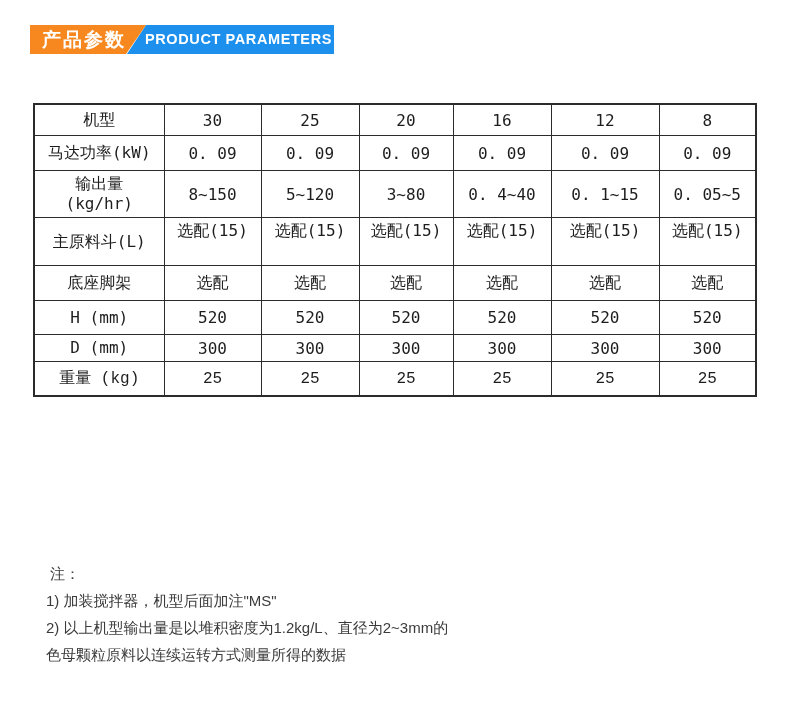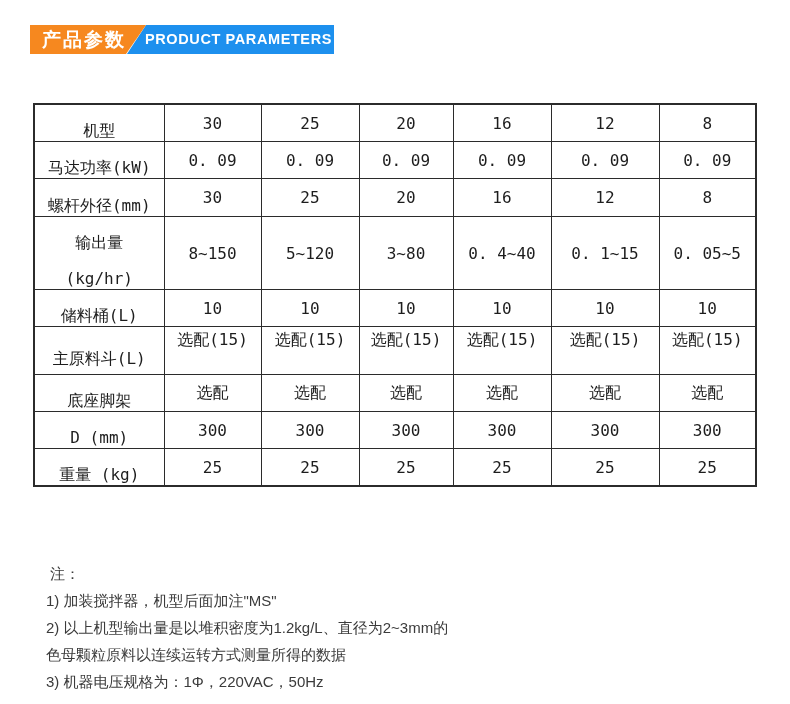--- a/index.html
+++ b/index.html
@@ -18,25 +18,25 @@
 
   
   table.params{position:absolute;left:33px;top:103px;width:722px;
                border-collapse:collapse;table-layout:fixed;
                border:2px solid #2b2b2b;
                font-family:"DejaVu Sans Mono","DejaVu Sans",monospace;
                color:#1d1d1d;}
   table.params td{border:1.5px solid #2b2b2b;text-align:center;vertical-align:middle;
                   font-size:16px;padding:0;overflow:hidden;}
   td.lbl{font-size:16px;}
-  td.lbl div{line-height:20px;margin-top:16px;}
+  td.lbl div{line-height:20px;}
   .r0 td{height:30px;} .r1 td{height:34px;} .r2 td{height:43px;} .r3 td{height:37px;}
   .r4 td{height:46px;} .r5 td{height:32px;} .r6 td{height:44px;} .r7 td{height:34px;}
   .r8 td{height:34px;} .r9 td{height:33px;} .r10 td{height:27px;} .r11 td{height:26px;}
-  .r12 td{height:33px;}
+  .r12 td{height:33px;font-family:Liberation Mono, monospace;}
   .r6 td.val{vertical-align:top;padding-top:3px;}   
   td.drop{padding-top:9px;}                          
 
   
   .notes{position:absolute;left:46px;top:563px;width:660px;color:#3b3b3b;
          font-family:"Liberation Sans",sans-serif;font-size:15px;}
   .note-line{line-height:21px;margin-bottom:6px;}
   .note-title{padding-left:4px;}
 </style>
 </head>
@@ -77,53 +77,31 @@
         <td class="lbl" style="border-color: rgb(43, 43, 43);">
             <div>马达功率(kW)</div>
           </td>
         <td class="val" style="border-color: rgb(43, 43, 43);">0. 09</td>
         <td class="val" style="border-color: rgb(43, 43, 43);">0. 09</td>
         <td class="val" style="border-color: rgb(43, 43, 43);">0. 09</td>
         <td class="val" style="border-color: rgb(43, 43, 43);">0. 09</td>
         <td class="val" style="border-color: rgb(43, 43, 43);">0. 09</td>
         <td class="val" style="border-color: rgb(43, 43, 43);">0. 09</td>
       </tr>
-      <tr class="r3">
-        <td class="lbl" style="border-color: rgb(43, 43, 43);">
-            <div>螺杆外径(mm)</div>
-          </td>
-        <td class="val" style="border-color: rgb(43, 43, 43);">30</td>
-        <td class="val" style="border-color: rgb(43, 43, 43);">25</td>
-        <td class="val" style="border-color: rgb(43, 43, 43);">20</td>
-        <td class="val" style="border-color: rgb(43, 43, 43);">16</td>
-        <td class="val" style="border-color: rgb(43, 43, 43);">12</td>
-        <td class="val" style="border-color: rgb(43, 43, 43);">8</td>
-      </tr>
       <tr class="r4">
         <td class="lbl" style="border-color: rgb(43, 43, 43);">
           <div>输出量</div>
           <div>(kg/hr)</div>
         </td>
         <td class="val" style="border-color: rgb(43, 43, 43);">8~150</td>
         <td class="val" style="border-color: rgb(43, 43, 43);">5~120</td>
         <td class="val" style="border-color: rgb(43, 43, 43);">3~80</td>
         <td class="val" style="border-color: rgb(43, 43, 43);">0. 4~40</td>
         <td class="val" style="border-color: rgb(43, 43, 43);">0. 1~15</td>
         <td class="val" style="border-color: rgb(43, 43, 43);">0. 05~5</td>
-      </tr>
-      <tr class="r5">
-        <td class="lbl" style="border-color: rgb(43, 43, 43);">
-            <div>储料桶(L)</div>
-          </td>
-        <td class="val" style="border-color: rgb(43, 43, 43);">10</td>
-        <td class="val" style="border-color: rgb(43, 43, 43);">10</td>
-        <td class="val" style="border-color: rgb(43, 43, 43);">10</td>
-        <td class="val" style="border-color: rgb(43, 43, 43);">10</td>
-        <td class="val" style="border-color: rgb(43, 43, 43);">10</td>
-        <td class="val" style="border-color: rgb(43, 43, 43);">10</td>
       </tr>
       <tr class="r6">
         <td class="lbl" style="border-color: rgb(43, 43, 43);">
             <div>主原料斗(L)</div>
           </td>
         <td class="val" style="border-color: rgb(43, 43, 43);">选配(15)</td>
         <td class="val" style="border-color: rgb(43, 43, 43);">选配(15)</td>
         <td class="val" style="border-color: rgb(43, 43, 43);">选配(15)</td>
         <td class="val" style="border-color: rgb(43, 43, 43);">选配(15)</td>
         <td class="val" style="border-color: rgb(43, 43, 43);">选配(15)</td>
@@ -132,20 +110,31 @@
       <tr class="r8">
         <td class="lbl" style="border-color: rgb(43, 43, 43);">
             <div>底座脚架</div>
           </td>
         <td class="val" style="border-color: rgb(43, 43, 43);">选配</td>
         <td class="val" style="border-color: rgb(43, 43, 43);">选配</td>
         <td class="val" style="border-color: rgb(43, 43, 43);">选配</td>
         <td class="val" style="border-color: rgb(43, 43, 43);">选配</td>
         <td class="val" style="border-color: rgb(43, 43, 43);">选配</td>
         <td class="val" style="border-color: rgb(43, 43, 43);">选配</td>
+      </tr>
+      <tr class="r9">
+        <td class="lbl" style="border-color: rgb(43, 43, 43);">
+            <div>H (mm)</div>
+          </td>
+        <td class="val" style="border-color: rgb(43, 43, 43);">520</td>
+        <td class="val" style="border-color: rgb(43, 43, 43);">520</td>
+        <td class="val" style="border-color: rgb(43, 43, 43);">520</td>
+        <td class="val" style="border-color: rgb(43, 43, 43);">520</td>
+        <td class="val" style="border-color: rgb(43, 43, 43);">520</td>
+        <td class="val" style="border-color: rgb(43, 43, 43);">520</td>
       </tr>
       <tr class="r11">
         <td class="lbl" style="border-color: rgb(43, 43, 43);">
             <div>D (mm)</div>
           </td>
         <td class="val" style="border-color: rgb(43, 43, 43);">300</td>
         <td class="val" style="border-color: rgb(43, 43, 43);">300</td>
         <td class="val" style="border-color: rgb(43, 43, 43);">300</td>
         <td class="val" style="border-color: rgb(43, 43, 43);">300</td>
         <td class="val" style="border-color: rgb(43, 43, 43);">300</td>
@@ -163,16 +152,15 @@
         <td class="val" style="border-color: rgb(43, 43, 43);">25</td>
       </tr>
     </tbody>
   </table>
 
   <div class="notes">
     <div class="note-line note-title">注：</div>
     <div class="note-line">1) 加装搅拌器，机型后面加注"MS"</div>
     <div class="note-line">2) 以上机型输出量是以堆积密度为1.2kg/L、直径为2~3mm的</div>
     <div class="note-line">色母颗粒原料以连续运转方式测量所得的数据</div>
-    <div class="note-line">3) 机器电压规格为：1Φ，220VAC，50Hz</div>
   </div>
 
 </div>
 
 </body></html>

